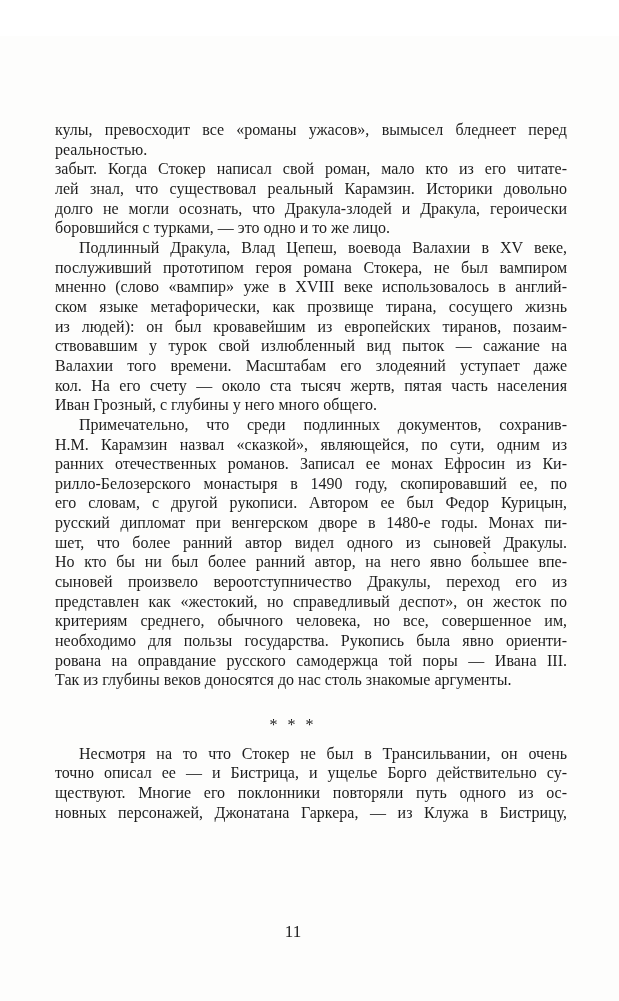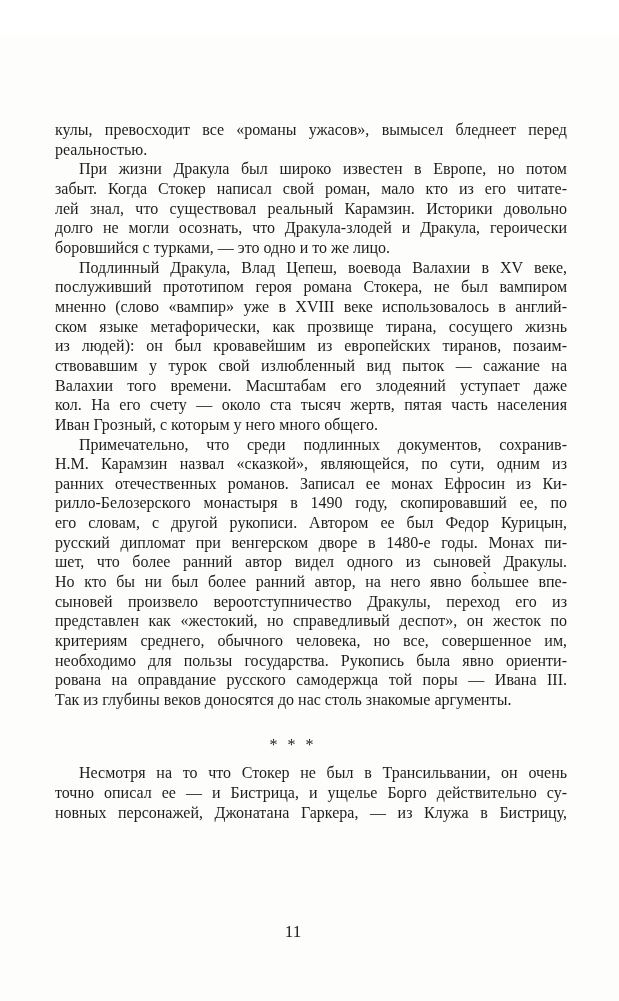--- a/index.html
+++ b/index.html
@@ -68,36 +68,35 @@
 </head>
 <body>
 
 <div class="page">
   <main class="text-block">
       <div class="paragraph">
         <div class="line">кулы, превосходит все «романы ужасов», вымысел бледнеет перед</div>
         <div class="line lastline">реальностью.</div>
       </div>
       <div class="paragraph">
-        <div class="line indent">При жизни Дракула был широко известен в Европе, но потом</div>
         <div class="line">забыт. Когда Стокер написал свой роман, мало кто из его читате-</div>
         <div class="line">лей знал, что существовал реальный Карамзин. Историки довольно</div>
         <div class="line">долго не могли осознать, что Дракула-злодей и Дракула, героически</div>
         <div class="line lastline">боровшийся с турками, — это одно и то же лицо.</div>
       </div>
       <div class="paragraph">
         <div class="line indent">Подлинный Дракула, Влад Цепеш, воевода Валахии в XV веке,</div>
         <div class="line">послуживший прототипом героя романа Стокера, не был вампиром</div>
         <div class="line">мненно (слово «вампир» уже в XVIII веке использовалось в англий-</div>
         <div class="line">ском языке метафорически, как прозвище тирана, сосущего жизнь</div>
         <div class="line">из людей): он был кровавейшим из европейских тиранов, позаим-</div>
         <div class="line">ствовавшим у турок свой излюбленный вид пыток — сажание на</div>
         <div class="line">Валахии того времени. Масштабам его злодеяний уступает даже</div>
         <div class="line">кол. На его счету — около ста тысяч жертв, пятая часть населения</div>
-        <div class="line lastline">Иван Грозный, с которым у него много общего.</div>
+        <div class="line lastline">Иван Грозный, с глубины у него много общего.</div>
       </div>
       <div class="paragraph">
         <div class="line indent">Примечательно, что среди подлинных документов, сохранив-</div>
         <div class="line">Н.М. Карамзин назвал «сказкой», являющейся, по сути, одним из</div>
         <div class="line">ранних отечественных романов. Записал ее монах Ефросин из Ки-</div>
         <div class="line">рилло-Белозерского монастыря в 1490 году, скопировавший ее, по</div>
         <div class="line">его словам, с другой рукописи. Автором ее был Федор Курицын,</div>
         <div class="line">русский дипломат при венгерском дворе в 1480-е годы. Монах пи-</div>
         <div class="line">шет, что более ранний автор видел одного из сыновей Дракулы.</div>
         <div class="line">Но кто бы ни был более ранний автор, на него явно бо̀льшее впе-</div>
@@ -105,17 +104,18 @@
         <div class="line">представлен как «жестокий, но справедливый деспот», он жесток по</div>
         <div class="line">критериям среднего, обычного человека, но все, совершенное им,</div>
         <div class="line">необходимо для пользы государства. Рукопись была явно ориенти-</div>
         <div class="line">рована на оправдание русского самодержца той поры — Ивана III.</div>
         <div class="line lastline">Так из глубины веков доносятся до нас столь знакомые аргументы.</div>
       </div>
       <div class="separator">* * *</div>
       <div class="paragraph">
         <div class="line indent">Несмотря на то что Стокер не был в Трансильвании, он очень</div>
         <div class="line">точно описал ее — и Бистрица, и ущелье Борго действительно су-</div>
+        <div class="line">ществуют. Многие его поклонники повторяли путь одного из ос-</div>
         <div class="line">новных персонажей, Джонатана Гаркера, — из Клужа в Бистрицу,</div>
       </div>
     </main>
   <div class="page-number">11</div>
 </div>
 
 </body></html>

